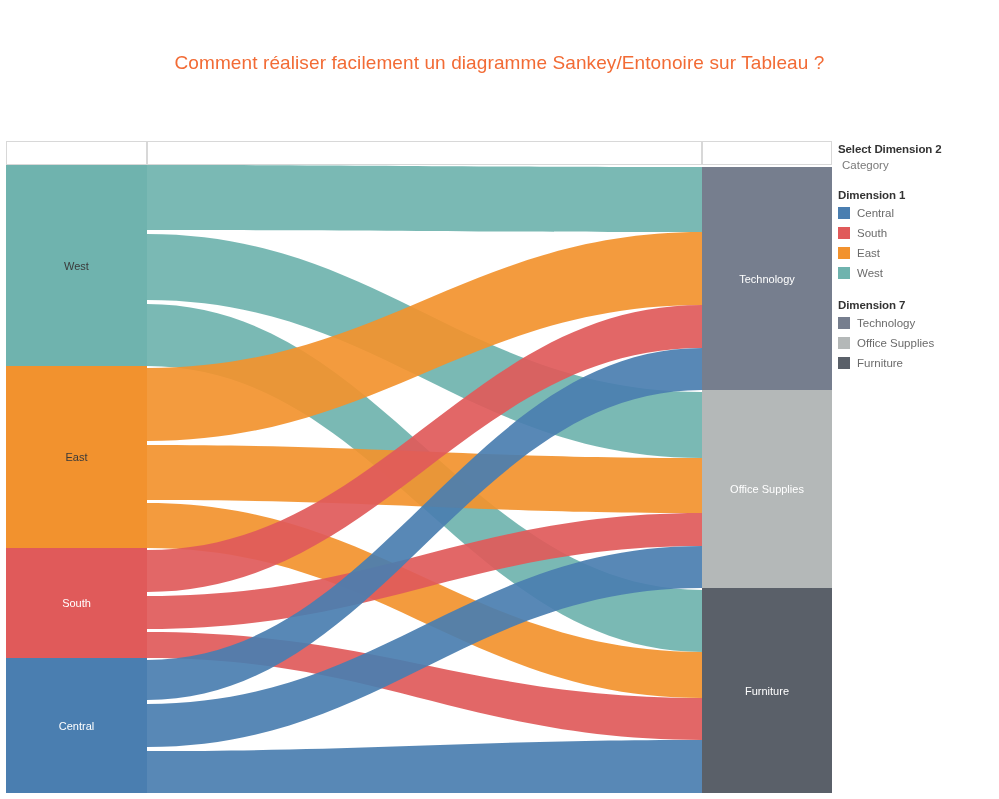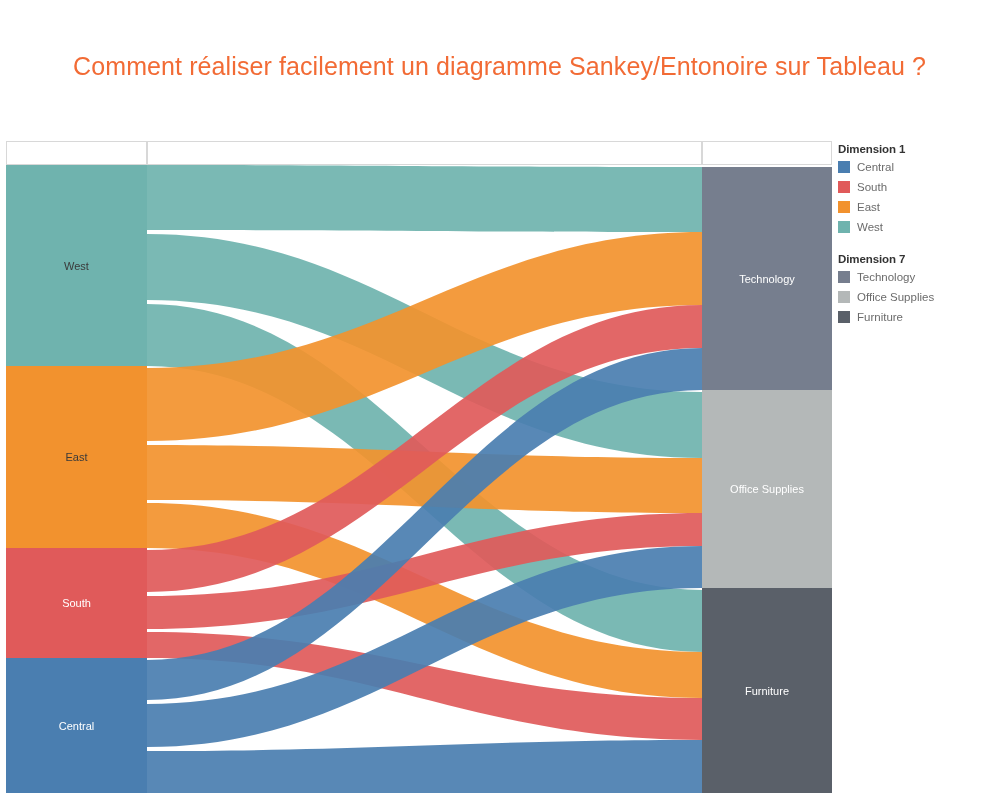--- a/index.html
+++ b/index.html
@@ -20,21 +20,21 @@
     width: 999px; height: 799px;
   }
   .title-bar {
     position: absolute;
     left: 0; top: 52px;
     width: 999px;
     text-align: center;
     pointer-events: none;
   }
   .title-text {
-    font-size: 25px;
+    font-size: 19px;
     color: #F26B35;
     font-family: "Liberation Sans", sans-serif;
     letter-spacing: 0.1px;
     white-space: nowrap;
   }
   .legend {
     position: absolute;
     left: 838px;
     top: 141px;
     width: 160px;
@@ -123,20 +123,24 @@
       <text x="767" y="694.5" text-anchor="middle" class="node-label">Furniture</text>
     </g>
 </svg>
 
 <div class="title-bar">
   <span class="title-text">Comment réaliser facilement un diagramme Sankey/Entonoire sur  Tableau ?</span>
 </div>
 
 <div class="legend">
   <div class="legend-block">
+    <div class="legend-title">Select Dimension 2</div>
+    <div class="legend-value">Category</div>
+  </div>
+  <div class="legend-block">
     <div class="legend-title">Dimension 1</div>
     <div id="dim1-rows">
         <div class="legend-row">
           <span class="swatch" style="background: rgb(74, 126, 176);"></span>
           <span class="legend-label">Central</span>
         </div>
         <div class="legend-row">
           <span class="swatch" style="background: rgb(224, 90, 90);"></span>
           <span class="legend-label">South</span>
         </div>

